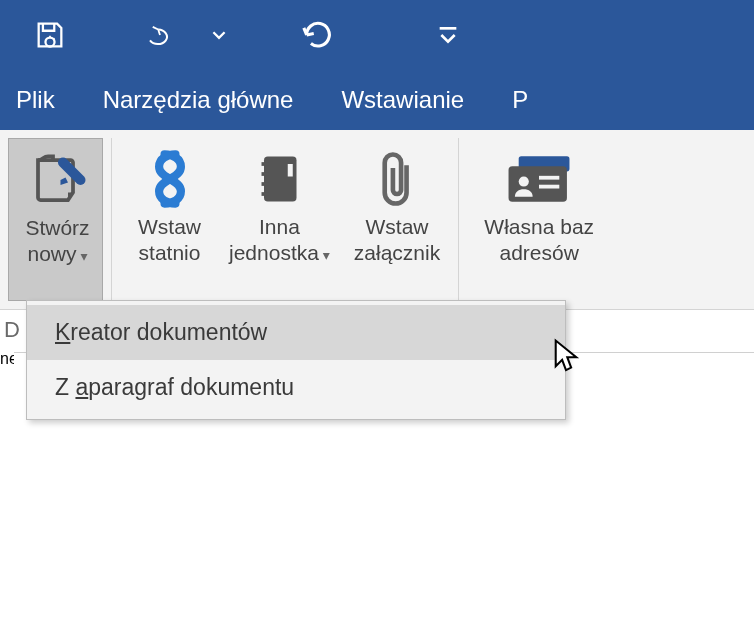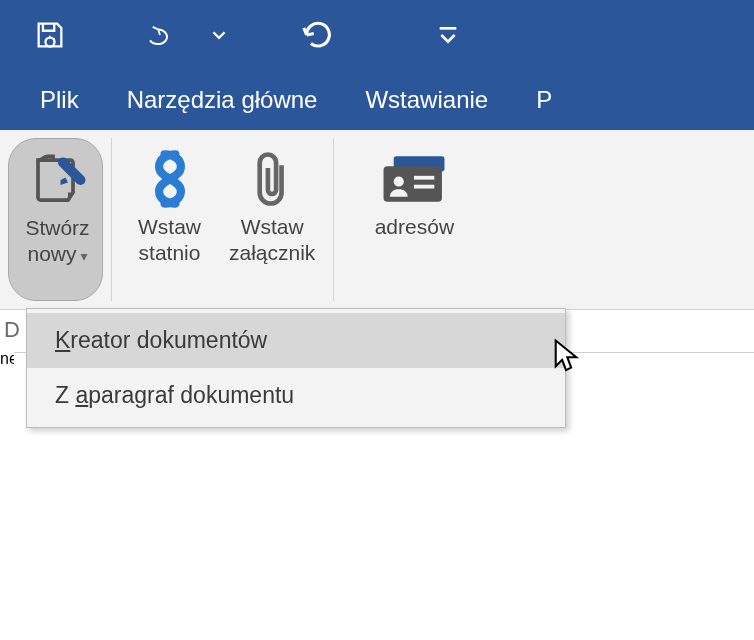--- a/index.html
+++ b/index.html
@@ -27,21 +27,21 @@
       width: 40px;
       height: 40px;
     }
     .qat-sep { width: 10px; }
     .tabs {
       background: #2b579a;
       height: 60px;
       display: flex;
       align-items: center;
       gap: 48px;
-      padding-left: 40px;
+      padding-left: 16px;
       color: #fff;
       font-size: 24px;
     }
     .tab { cursor: default; white-space: nowrap; }
     .ribbon {
       background: #f3f3f3;
       border-bottom: 1px solid #d4d4d4;
       height: 180px;
       display: flex;
       align-items: stretch;
@@ -56,21 +56,20 @@
     }
     .ribbon-btn {
       display: flex;
       flex-direction: column;
       align-items: center;
       justify-content: flex-start;
       padding: 6px 10px 4px 14px;
       min-width: 95px;
       cursor: default;
       text-align: center;
-      border-radius: 28px;
     }
     .ribbon-btn.active {
       background: #c9c9c9;
       border: 1px solid #a8a8a8;
     }
     .ribbon-btn .icon-box {
       height: 70px;
       display: flex;
       align-items: center;
       justify-content: center;
@@ -90,21 +89,21 @@
       height: 40px;
       color: #6a6a6a;
       font-size: 22px;
       padding-left: 4px;
       display: flex;
       align-items: center;
     }
     .dropdown {
       position: absolute;
       left: 26px;
-      top: 308px;
+      top: 300px;
       width: 540px;
       background: #f3f3f3;
       border: 1px solid #bdbdbd;
       box-shadow: 3px 3px 6px rgba(0,0,0,0.2);
       padding: 4px 0;
       z-index: 10;
     }
     .dropdown-item {
       padding: 14px 28px;
       font-size: 23px;
@@ -214,20 +213,34 @@
       <div class="icon-box">
         <svg width="48" height="60" viewBox="0 0 32 44">
           <path d="M20 4c-6 0 -12 3 -12 9 0 5 5 7 8 9 3 2 8 4 8 9 0 6 -6 9 -12 9" fill="none" stroke="#2b7cd3" stroke-width="6" stroke-linecap="round"></path>
           <path d="M12 4c6 0 12 3 12 9 0 5 -5 7 -8 9 -3 2 -8 4 -8 9 0 6 6 9 12 9" fill="none" stroke="#2b7cd3" stroke-width="6" stroke-linecap="round"></path>
         </svg>
       </div>
       <div class="ribbon-label">Wstaw</div>
       <div class="ribbon-label">statnio</div>
     </div>
 
+    <div class="ribbon-btn">
+      <div class="icon-box">
+        <svg width="50" height="56" viewBox="0 0 40 44">
+          <rect x="8" y="4" width="26" height="36" rx="3" fill="#555"></rect>
+          <rect x="27" y="10" width="4" height="10" fill="#f3f3f3"></rect>
+          <line x1="6" y1="10" x2="12" y2="10" stroke="#555" stroke-width="3"></line>
+          <line x1="6" y1="18" x2="12" y2="18" stroke="#555" stroke-width="3"></line>
+          <line x1="6" y1="26" x2="12" y2="26" stroke="#555" stroke-width="3"></line>
+          <line x1="6" y1="34" x2="12" y2="34" stroke="#555" stroke-width="3"></line>
+        </svg>
+      </div>
+      <div class="ribbon-label">Inna</div>
+      <div class="ribbon-label"><span>jednostka</span><span class="caret"></span></div>
+    </div>
 
     <div class="ribbon-btn">
       <div class="icon-box">
         <svg width="44" height="60" viewBox="0 0 30 44" fill="none" stroke="#666" stroke-width="3.4">
           <path d="M22 12v20a8 8 0 0 1 -16 0V10a6 6 0 0 1 12 0v20a3 3 0 0 1 -6 0V14"></path>
         </svg>
       </div>
       <div class="ribbon-label">Wstaw</div>
       <div class="ribbon-label">załącznik</div>
     </div>
@@ -238,20 +251,21 @@
       <div class="icon-box">
         <svg width="66" height="52" viewBox="0 0 52 40">
           <rect x="10" y="2" width="40" height="12" rx="2" fill="#2b579a"></rect>
           <rect x="2" y="10" width="46" height="28" rx="3" fill="#555"></rect>
           <circle cx="14" cy="22" r="4" fill="#f3f3f3"></circle>
           <path d="M7 34c0-4 3-6 7-6s7 2 7 6z" fill="#f3f3f3"></path>
           <line x1="26" y1="19" x2="42" y2="19" stroke="#f3f3f3" stroke-width="3"></line>
           <line x1="26" y1="26" x2="42" y2="26" stroke="#f3f3f3" stroke-width="3"></line>
         </svg>
       </div>
+      <div class="ribbon-label">Własna baz</div>
       <div class="ribbon-label">adresów</div>
     </div>
   </div>
 </div>
 
 
 <div class="below-ribbon">
   <span>D</span>
 </div>
 <span class="right-text">ne adreso</span>

